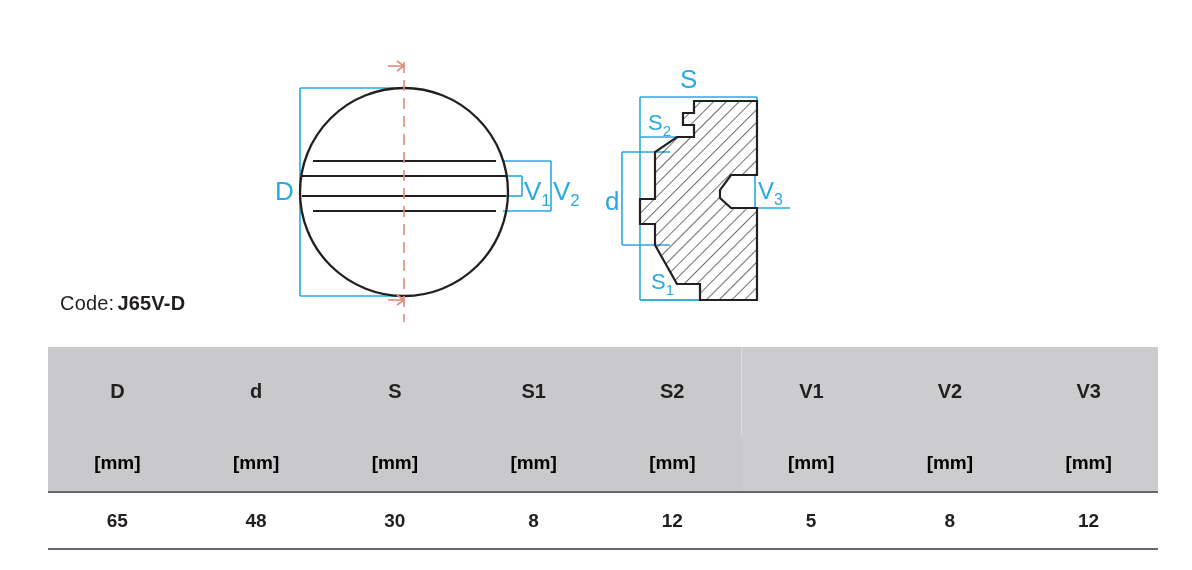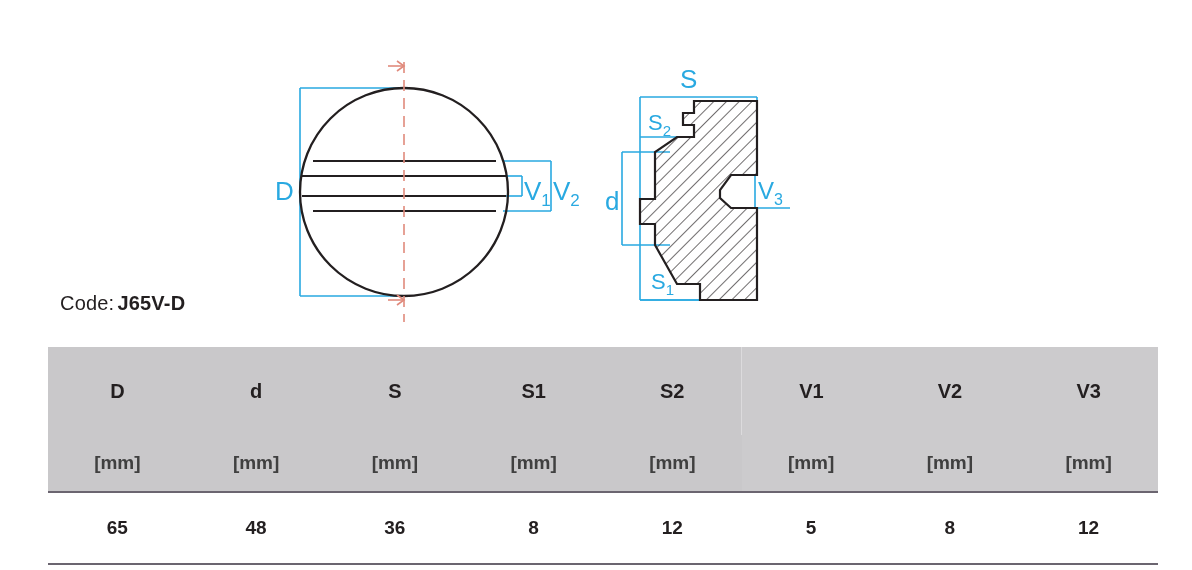--- a/index.html
+++ b/index.html
@@ -66,28 +66,28 @@
   }
   .hdr-row th.grp-right.first-right {
     border-left: 1px solid #dcdbdd;
   }
   .unit-row th {
     height: 57px;
     vertical-align: middle;
     background: #c9c8ca;
     font-size: 19px;
     font-weight: 700;
-    color: #404040;
+    color: #000000;
     border-bottom: 2px solid #6b6570;
   }
   .unit-row th.grp-right {
     background: #cccbcd;
   }
   .data-row td {
-    height: 72px;
+    height: 57px;
     vertical-align: middle;
     background: #ffffff;
     font-size: 19px;
     font-weight: 700;
     color: #231f20;
     border-bottom: 2px solid #6b6570;
   }
 </style>
 </head>
 <body>
@@ -229,21 +229,21 @@
       <th>[mm]</th>
       <th class="grp-right">[mm]</th>
       <th class="grp-right">[mm]</th>
       <th class="grp-right">[mm]</th>
     </tr>
   </thead>
   <tbody>
     <tr class="data-row">
       <td>65</td>
       <td>48</td>
-      <td>36</td>
+      <td>30</td>
       <td>8</td>
       <td>12</td>
       <td>5</td>
       <td>8</td>
       <td>12</td>
     </tr>
   </tbody>
 </table>
 
 </body></html>

